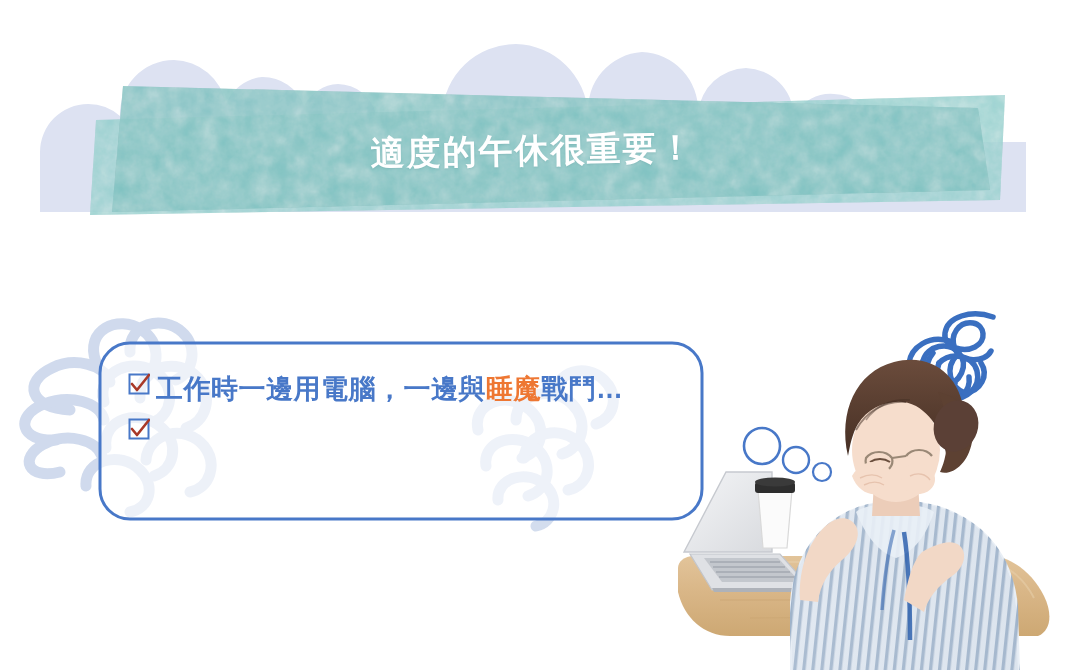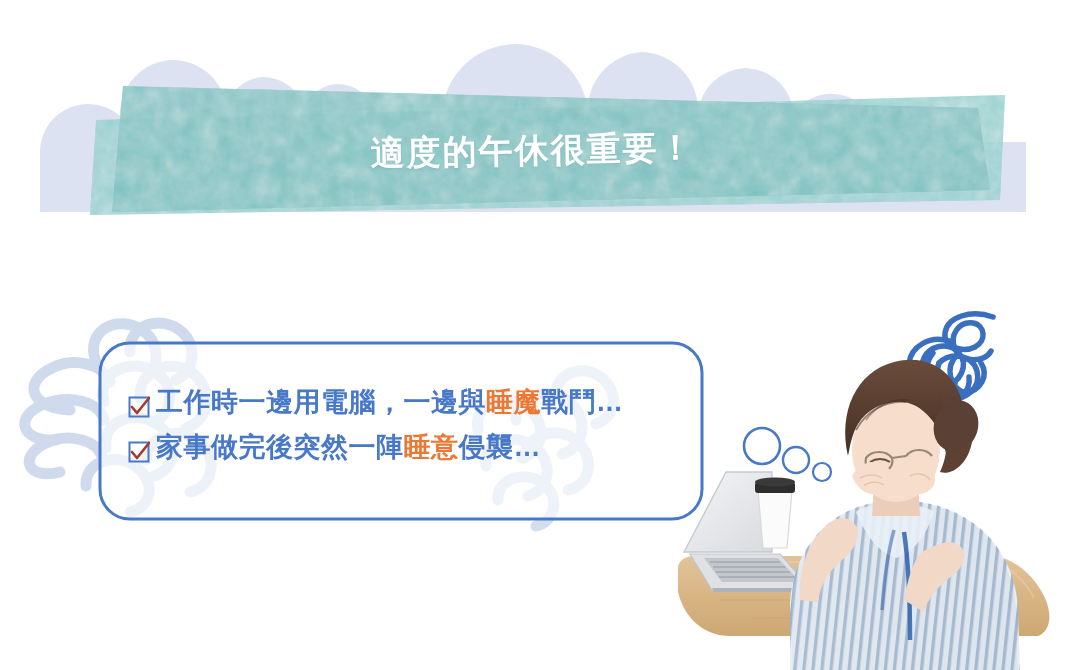--- a/index.html
+++ b/index.html
@@ -65,21 +65,21 @@
   }
 
   .bubble-list {
     position: absolute;
     left: 128px;
     top: 83px;
     width: 600px;
   }
   .bubble-line {
     display: flex;
-    align-items: flex-end;
+    align-items: flex-start;
     height: 45px;
     white-space: nowrap;
   }
   .chk {
     width: 22px;
     height: 22px;
     min-width: 22px;
     position: relative;
     margin-right: 6px;
     display: inline-block;
@@ -258,21 +258,20 @@
         <span class="ln-text"><span>工作時一邊用電腦，一邊與</span><span class="hl">睡魔</span><span>戰鬥…</span></span>
       </div>
 
       <div class="bubble-line">
         <span class="chk">
           <svg width="22" height="22" viewBox="0 0 22 22">
             <rect x="1.5" y="1.5" width="19" height="19" fill="none" stroke="#4878c8" stroke-width="2"></rect>
             <path d="M4 11 L9 17 L21 2" fill="none" stroke="#a83828" stroke-width="2.6" stroke-linecap="round" stroke-linejoin="round"></path>
           </svg>
         </span>
-        <span class="ln-text"><span>家事做完後突然一陣</span><span class="hl">睡意</span><span>侵襲…</span></span>
       </div>
 
 
     </div>
   </div>
 
   <div class="thought-dots">
     <svg width="95" height="62" viewBox="0 0 95 62">
       <circle cx="20" cy="22" r="18" fill="none" stroke="#4878c8" stroke-width="2.6"></circle>
       <circle cx="54" cy="36" r="13" fill="none" stroke="#4878c8" stroke-width="2.4"></circle>

